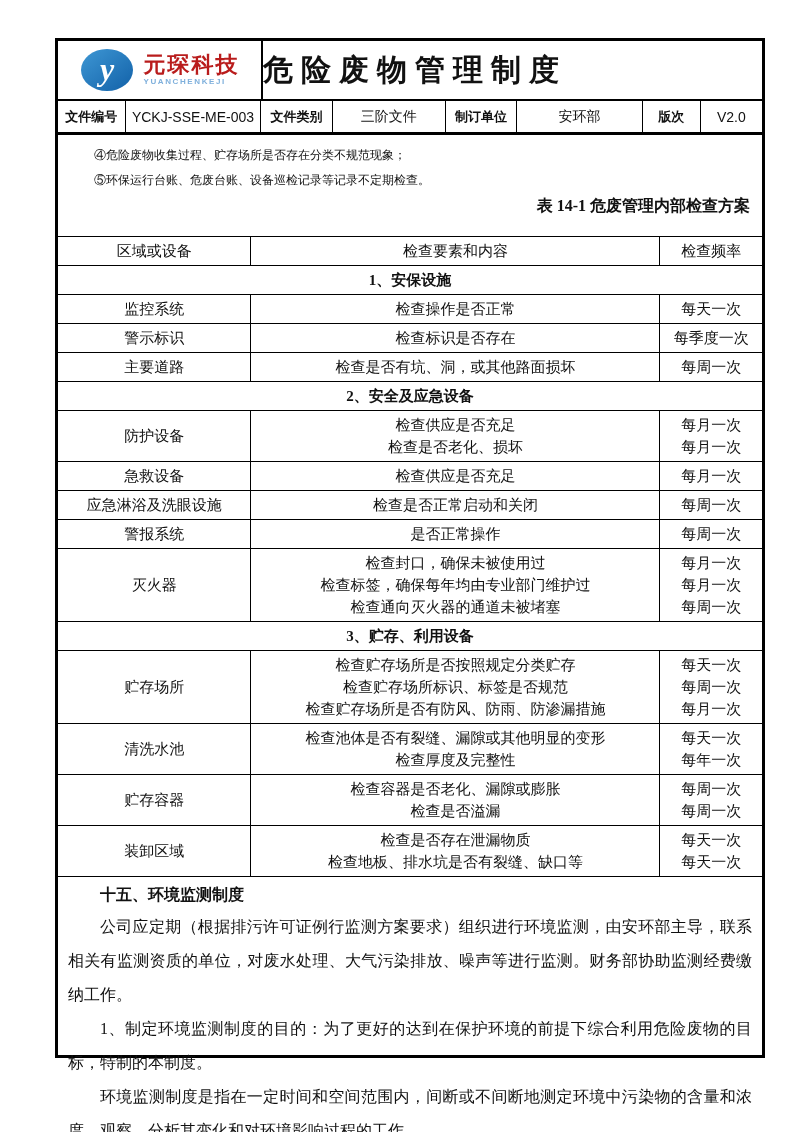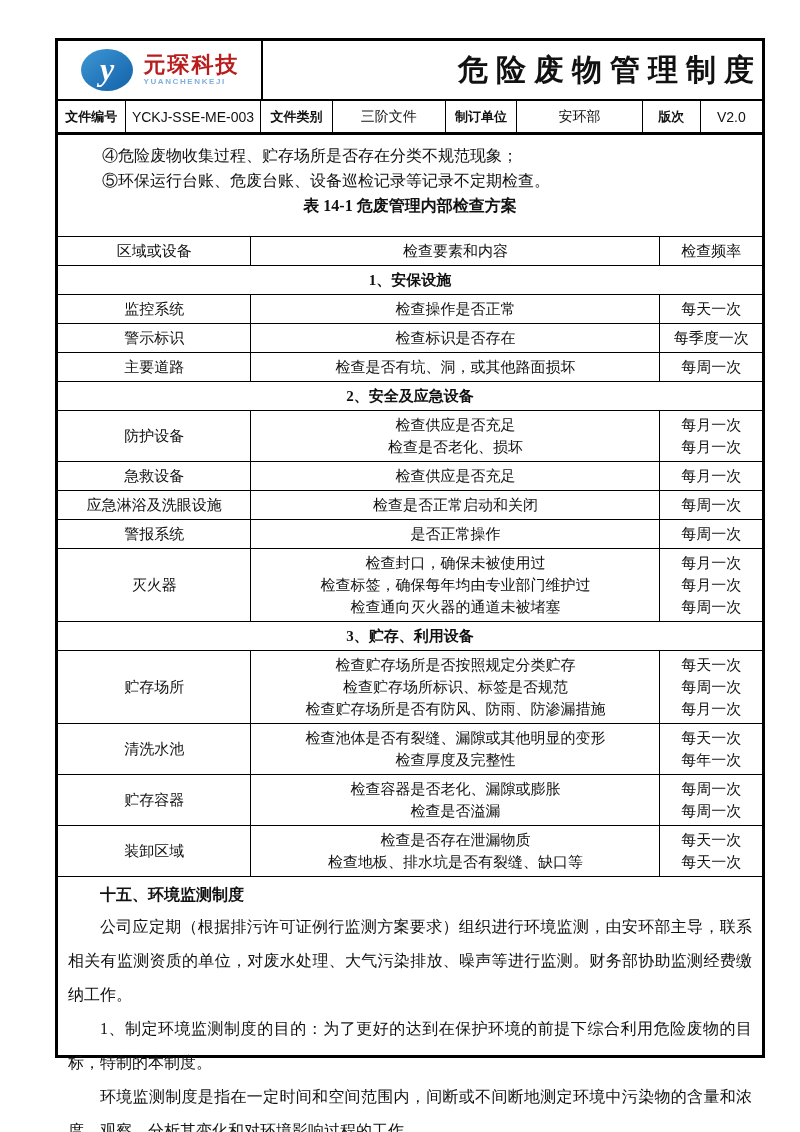--- a/index.html
+++ b/index.html
@@ -22,39 +22,39 @@
   }
   .logo-texts { display:flex; flex-direction:column; line-height:1; }
   .logo-name {
     font-size:22px; font-weight:bold; color:#b91c1c; letter-spacing:2px;
     font-family:"Liberation Sans", sans-serif;
   }
   .logo-sub {
     font-size:8px; color:#7fb0dc; letter-spacing:1.6px; margin-top:2px;
     font-family:"Liberation Sans", sans-serif; font-weight:bold;
   }
-  .title-cell { flex:1; display:flex; align-items:center; justify-content:flex-end;border-radius:15px; }
+  .title-cell { flex:1; display:flex; align-items:center; justify-content:flex-start;border-radius:15px; }
   .doc-title { font-size:30px; font-weight:bold; letter-spacing:8px; }
 
   .info-row { display:flex; height:34px; border-bottom:3px solid #000; font-size:13px; }
   .info-row > div {
     display:flex; align-items:center; justify-content:center;
     border-right:1px solid #000; height:100%;
   }
   .info-row > div:last-child { border-right:none; }
   .il { font-weight:bold; }
   .iv { font-size:14px; }
   .mono-val { font-family:"Liberation Sans", sans-serif; font-size:14px; }
   .w1{width:9.6%;} .w2{width:19.3%;} .w3{width:10.1%;} .w4{width:16.1%;}
   .w5{width:10.1%;} .w6{width:17.9%;} .w7{width:8.2%;} .w8{width:8.7%;}
 
   
   .intro { padding:8px 12px 0 12px; }
-  .intro-line { font-size:16px; line-height:25px; text-indent:2em; }
-  .table-caption { text-align:center; font-weight:bold; font-size:16px; margin:2px 0 8px 0; line-height:22px; }
+  .intro-line { font-size:12px; line-height:25px; text-indent:2em; }
+  .table-caption { text-align:right; font-weight:bold; font-size:16px; margin:2px 0 8px 0; line-height:22px; }
 
   
   table.insp { width:100%; border-collapse:collapse; margin-top:19px; }
   table.insp td, table.insp th {
     border:1px solid #000; padding:3px 4px; font-size:15px; font-weight:normal;
     text-align:center; vertical-align:middle; line-height:22px;
   }
   table.insp tr > *:first-child  { border-left:none; }
   table.insp tr > *:last-child   { border-right:none; }
   table.insp .section-title { font-weight:bold;text-align:center; }

